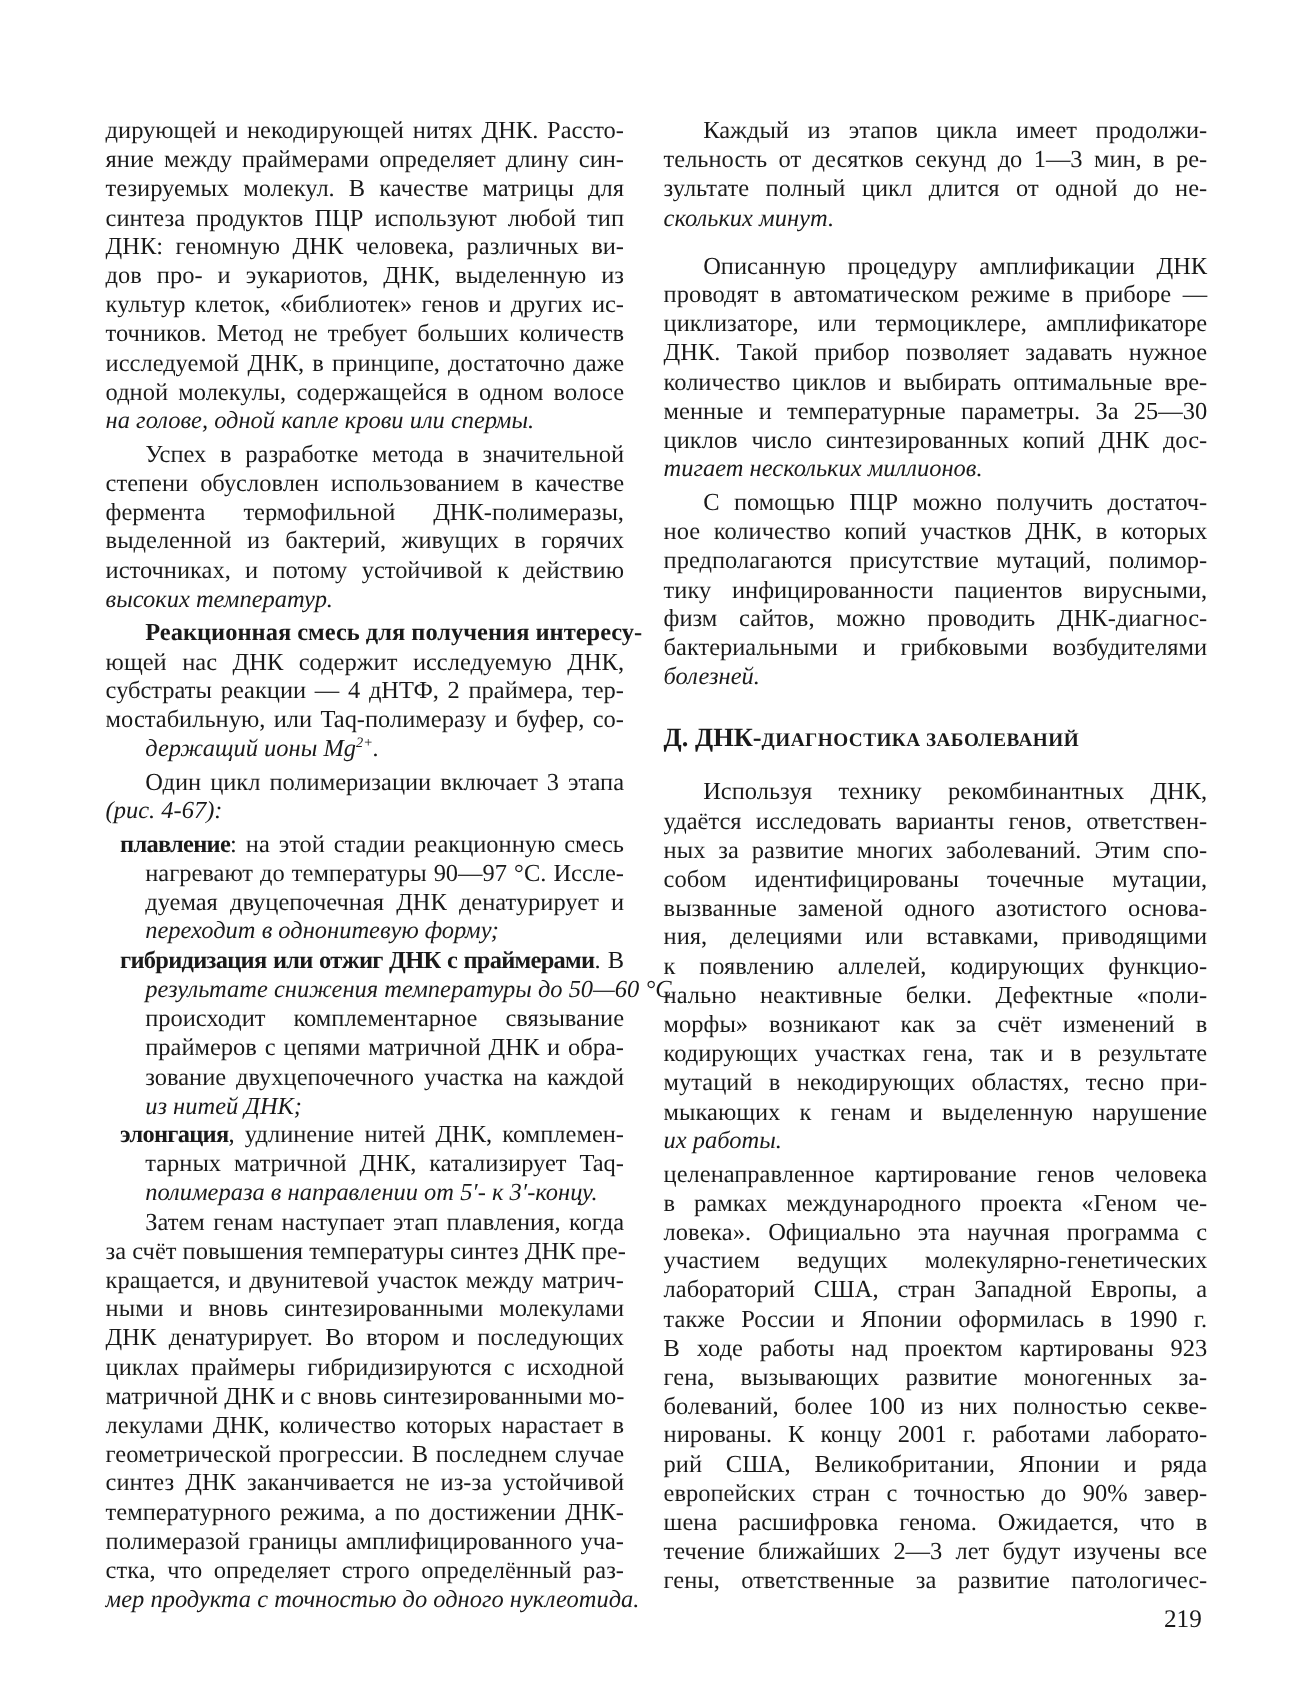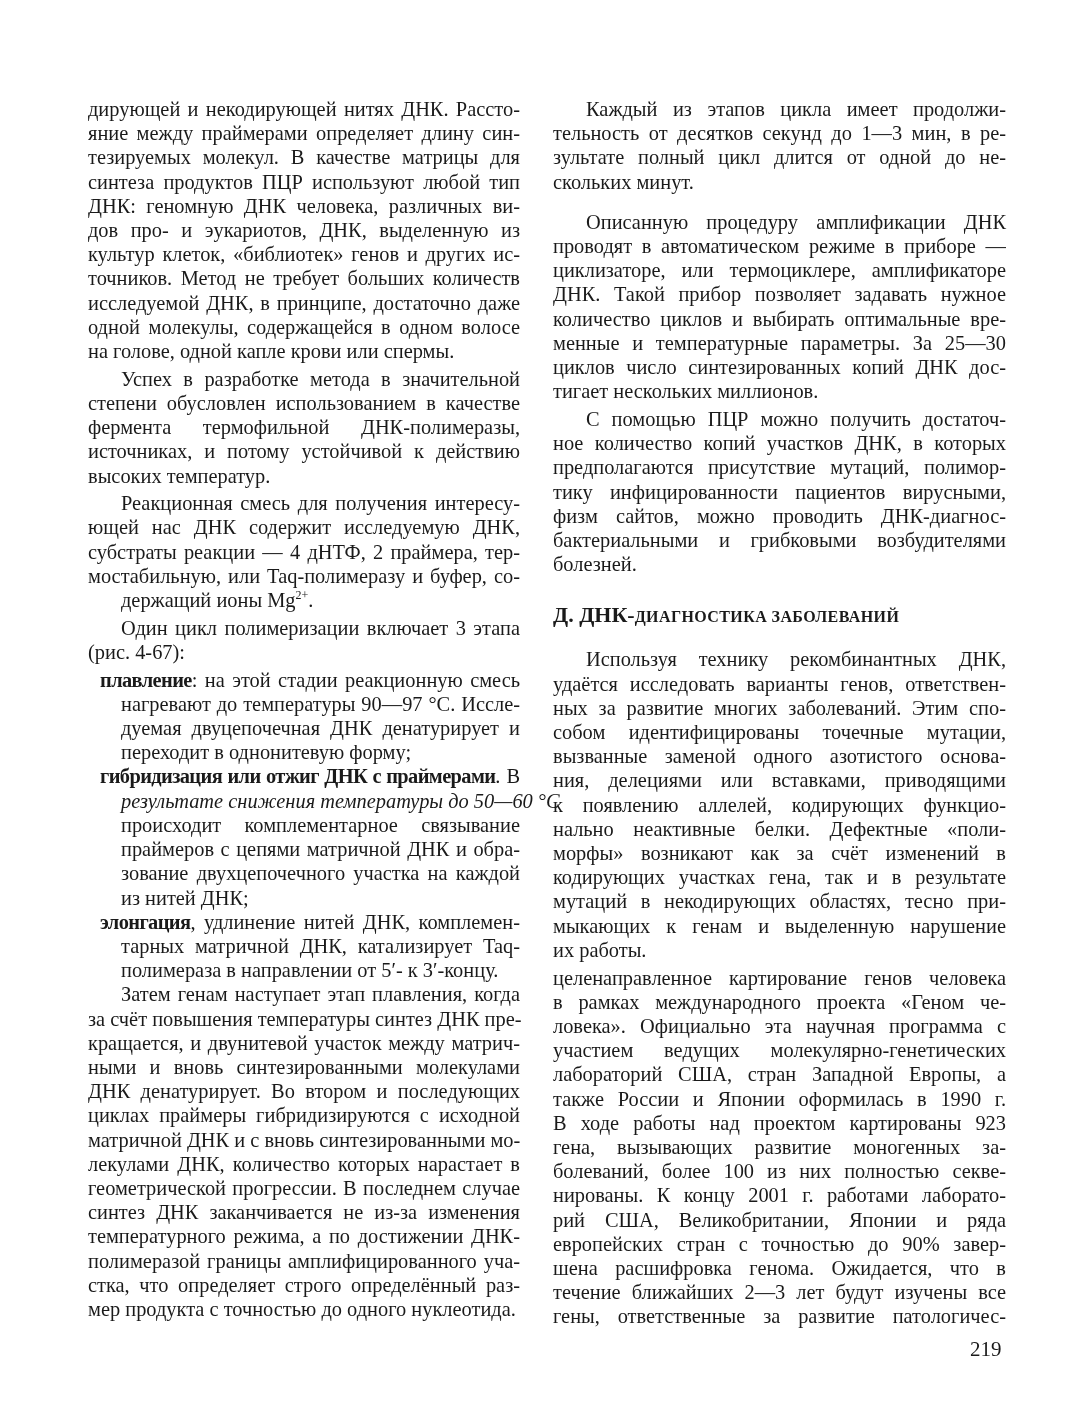--- a/index.html
+++ b/index.html
@@ -18,21 +18,21 @@
     .para { margin: 0 0 3.5px 0; text-indent: 33px; }
     .para.noindent { text-indent: 0; }
     .term { font-weight: bold; letter-spacing: -0.6px; }
     .sup { font-size: 12px; vertical-align: super; line-height: 0; }
     .heading {
       font-weight: bold; font-size: 22px; line-height: 26px;
       margin: 26px 0 17px 0; text-indent: 0; text-align: left;
     }
     .heading .sc { font-size: 16px; letter-spacing: 0.4px; }
     .line { display: block; text-align: justify; text-align-last: justify; white-space: nowrap; }
-    .line.last { text-align-last: left; }
+    .line.last { text-align-last: left; font-style: italic; }
     #page-number {
       position: absolute; left: 970px; top: 1337px;
       font-size: 21px; line-height: 24px;
     }
   </style>
 </head>
 <body>
 
 <div id="col-left" class="column">
   <div class="para noindent" style="text-indent: 0px;">
@@ -45,26 +45,27 @@
       <span class="line">культур клеток, «библиотек» генов и других ис-</span>
       <span class="line">точников. Метод не требует больших количеств</span>
       <span class="line">исследуемой ДНК, в принципе, достаточно даже</span>
       <span class="line">одной молекулы, содержащейся в одном волосе</span>
       <span class="line last">на голове, одной капле крови или спермы.</span>
     </div>
   <div class="para" style="text-indent: 0px;">
       <span class="line" style="padding-left: 33px;">Успех в разработке метода в значительной</span>
       <span class="line">степени обусловлен использованием в качестве</span>
       <span class="line">фермента термофильной ДНК-полимеразы,</span>
+      <span class="line">выделенной из бактерий, живущих в горячих</span>
       <span class="line">источниках, и потому устойчивой к действию</span>
       <span class="line last">высоких температур.</span>
     </div>
   <div class="para">
     <div style="text-indent: 0px;">
-        <span class="line" style="padding-left: 33px;">Реакционная смесь для получения интересу-</span>
+        <span class="line" style="padding-left: 33px; font-weight: bold;">Реакционная смесь для получения интересу-</span>
         <span class="line">ющей нас ДНК содержит исследуемую ДНК,</span>
         <span class="line">субстраты реакции — 4 дНТФ, 2 праймера, тер-</span>
         <span class="line">мостабильную, или Taq-полимеразу и буфер, со-</span>
       </div>
     <span class="line last"><span>держащий ионы Mg</span><span class="sup">2+</span><span>.</span></span>
   </div>
   <div class="para" style="text-indent: 0px;">
       <span class="line" style="padding-left: 33px;">Один цикл полимеризации включает 3 этапа</span>
       <span class="line last">(рис. 4-67):</span>
     </div>
@@ -92,21 +93,21 @@
   <div class="para" style="text-indent: 0px;">
       <span class="line" style="padding-left: 33px;">Затем генам наступает этап плавления, когда</span>
       <span class="line">за счёт повышения температуры синтез ДНК пре-</span>
       <span class="line">кращается, и двунитевой участок между матрич-</span>
       <span class="line">ными и вновь синтезированными молекулами</span>
       <span class="line">ДНК денатурирует. Во втором и последующих</span>
       <span class="line">циклах праймеры гибридизируются с исходной</span>
       <span class="line">матричной ДНК и с вновь синтезированными мо-</span>
       <span class="line">лекулами ДНК, количество которых нарастает в</span>
       <span class="line">геометрической прогрессии. В последнем случае</span>
-      <span class="line">синтез ДНК заканчивается не из-за изменения</span>
+      <span class="line">синтез ДНК заканчивается не из-за устойчивой</span>
       <span class="line">температурного режима, а по достижении ДНК-</span>
       <span class="line">полимеразой границы амплифицированного уча-</span>
       <span class="line">стка, что определяет строго определённый раз-</span>
       <span class="line last">мер продукта с точностью до одного нуклеотида.</span>
     </div>
 </div>
 
 <div id="col-right" class="column">
   <div class="para" style="text-indent: 0px;">
       <span class="line" style="padding-left: 33px;">Каждый из этапов цикла имеет продолжи-</span>

